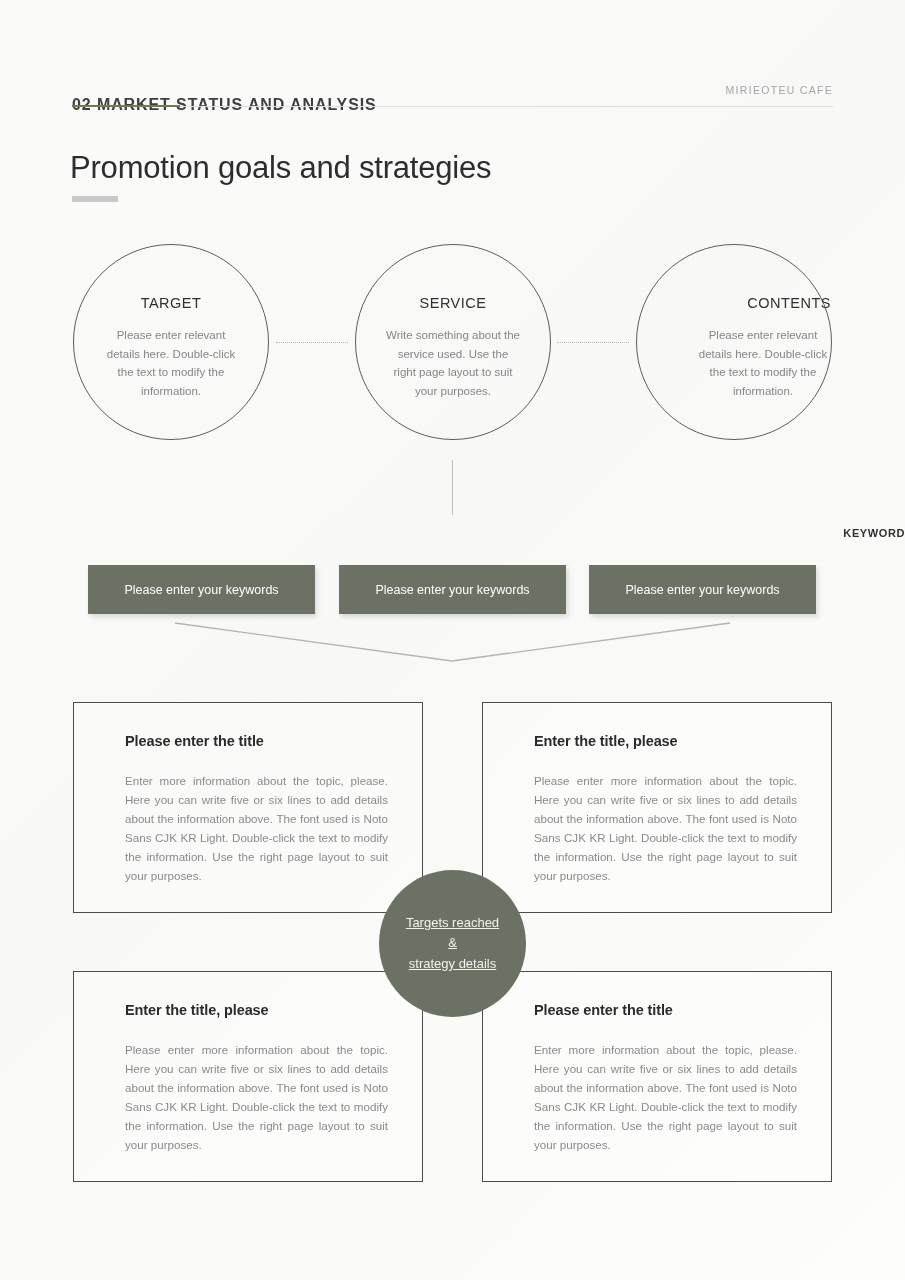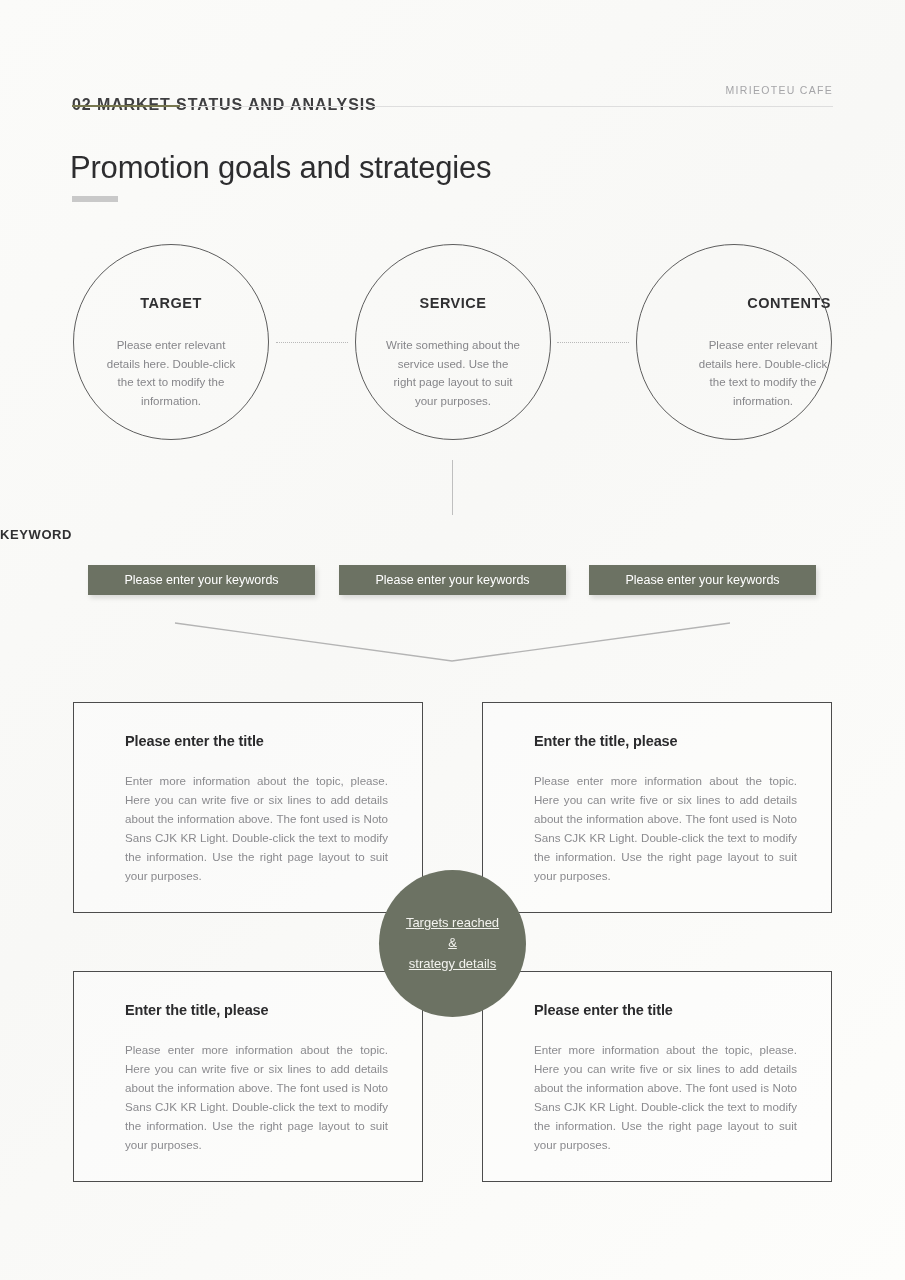--- a/index.html
+++ b/index.html
@@ -84,24 +84,24 @@
     border: 1px solid #5d5d5d;
     background: transparent;
     display: flex;
     flex-direction: column;
     align-items: center;
     justify-content: flex-start;
     padding-top: 50px;
   }
   .circle-title {
     font-size: 14.5px;
-    font-weight: 700;
+    font-weight: 400;
     color: #303032;
     letter-spacing: 0.5px;
-    margin-bottom: 25px;
+    margin-bottom: 15px;
   }
   .circle-body {
     font-size: 11.5px;
     line-height: 18.5px;
     color: #86868a;
     text-align: center;
     width: 136px;
     font-weight: 400;
   }
   #circle-1 { left: 73px;  top: 244px; }
@@ -124,31 +124,31 @@
     top: 460px;
     width: 1px;
     height: 55px;
     background: #bfbfbf;
   }
   .kw-label {
     position: absolute;
     left: 0;
     right: 0;
     top: 527px;
-    text-align: left;
-    font-size: 13px;
+    text-align: right;
+    font-size: 11px;
     font-weight: 700;
     color: #303032;
     letter-spacing: 0.6px;
   }
 
   .kw-btn {
     position: absolute;
     top: 565px;
-    height: 30px;
+    height: 49px;
     background: #6c7263;
     color: #ffffff;
     font-size: 12.5px;
     display: flex;
     align-items: center;
     justify-content: center;
     box-shadow: 2px 3px 5px rgba(0,0,0,0.13);
   }
   #kw-btn-1 { left: 88px;  width: 227px; }
   #kw-btn-2 { left: 339px; width: 227px; }

